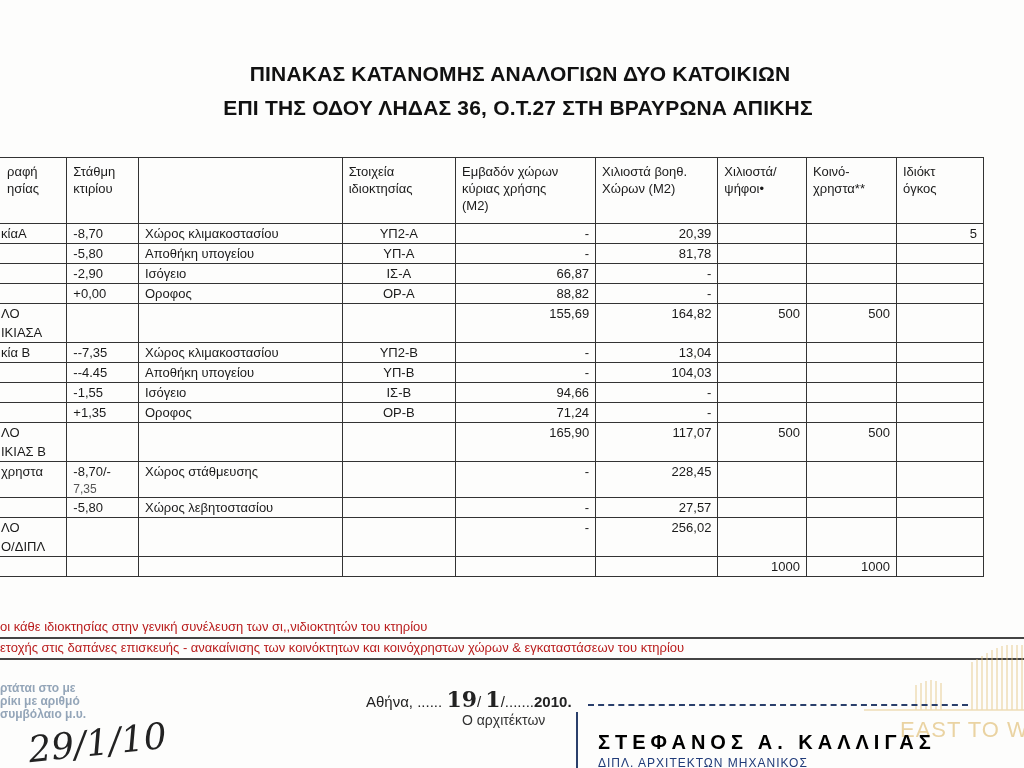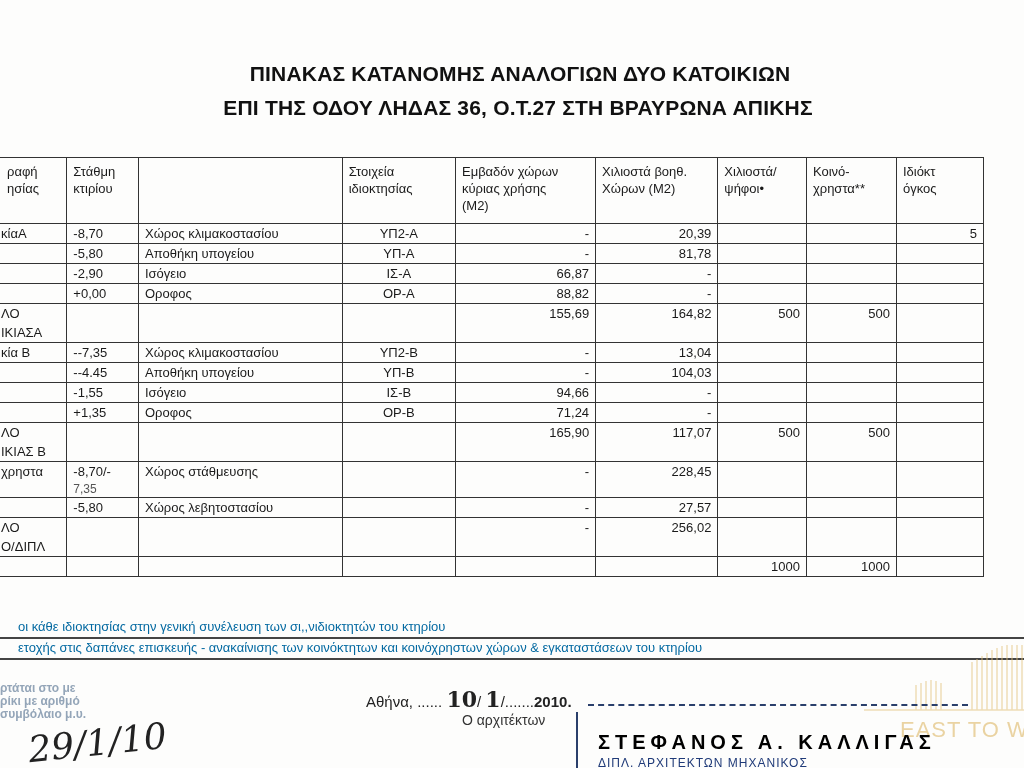--- a/index.html
+++ b/index.html
@@ -24,21 +24,21 @@
     font-weight: normal;
   }
   table.main th { text-align: left; padding-top: 5px; line-height: 17px; font-size: 13px; }
   table.main td { height: 20px; line-height: 19px; }
   .r { text-align: right; }
   .c { text-align: center; }
   .b { font-weight: bold; }
   .tall td { height: 42px; }
   .sub { font-size: 12px; color: #555; font-weight: normal; display: block; line-height: 16px; }
 
-  .note { position: absolute; left: 18px; font-size: 13px; color: #0369a1; white-space: nowrap; }
+  .note { position: absolute; left: 0; font-size: 13px; color: #b91c1c; white-space: nowrap; }
   .note.n1 { top: 619px; }
   .note.n2 { top: 640px; }
   .note-line { position: absolute; left: 0; width: 1024px; height: 1.5px; background: #444; }
 
   .stamp-left { position: absolute; left: 0; top: 682px; font-size: 12px; color: #7a90a8; line-height: 13px; opacity: 0.8; font-weight: bold; }
   .handwrite { position: absolute; left: 28px; top: 722px; font-family: "DejaVu Serif", serif; font-style: italic; font-size: 36px; color: #222; transform: rotate(-6deg); }
 
   .city { position: absolute; left: 366px; top: 686px; font-size: 15px; color: #222; white-space: nowrap; }
   .city .date-hand { font-family: "DejaVu Serif", serif; font-size: 22px; font-weight: bold; }
   .city .year { font-weight: bold; }
@@ -299,21 +299,21 @@
 
 <div class="stamp-left">
   <div>ρτάται στο με</div>
   <div>ρίκι με αριθμό</div>
   <div>συμβόλαιο μ.υ.</div>
 </div>
 <div class="handwrite">29/1/10</div>
 
 <div class="city">
   <span>Αθήνα, ......</span>
-  <span class="date-hand">10</span><span>/</span>
+  <span class="date-hand">19</span><span>/</span>
   <span class="date-hand">1</span><span>/</span><span>.......</span><span class="year">2010.</span>
 </div>
 <div class="role">Ο αρχιτέκτων</div>
 
 <svg class="watermark" viewBox="0 0 170 80">
   <g stroke="#e3c27e" stroke-width="1.5">
     <line x1="62" y1="70" x2="62" y2="45"></line>
       <line x1="67" y1="70" x2="67" y2="43"></line>
       <line x1="72" y1="70" x2="72" y2="41"></line>
       <line x1="77" y1="70" x2="77" y2="40"></line>

